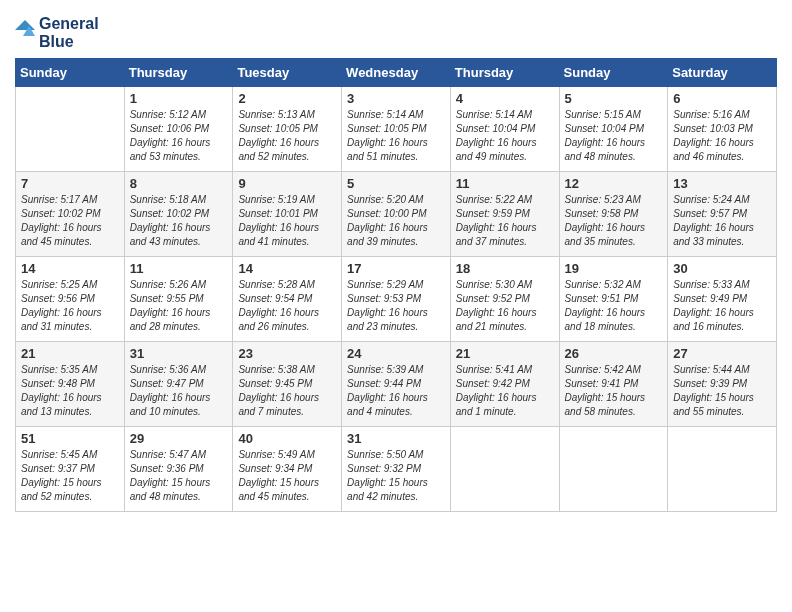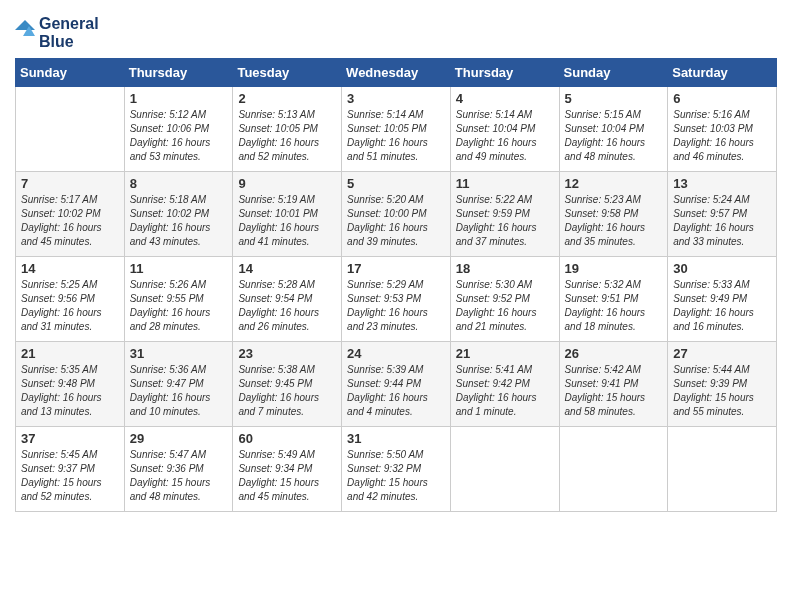--- a/index.html
+++ b/index.html
@@ -224,29 +224,29 @@
           <span class="day-number">26</span>
           <div class="day-info">Sunrise: 5:42 AM<br>Sunset: 9:41 PM<br>Daylight: 15 hours<br>and 58 minutes.</div>
         </td>
         <td>
           <span class="day-number">27</span>
           <div class="day-info">Sunrise: 5:44 AM<br>Sunset: 9:39 PM<br>Daylight: 15 hours<br>and 55 minutes.</div>
         </td>
       </tr>
       <tr>
         <td>
-          <span class="day-number">37</span>
+          <span class="day-number">51</span>
           <div class="day-info">Sunrise: 5:45 AM<br>Sunset: 9:37 PM<br>Daylight: 15 hours<br>and 52 minutes.</div>
         </td>
         <td>
           <span class="day-number">29</span>
           <div class="day-info">Sunrise: 5:47 AM<br>Sunset: 9:36 PM<br>Daylight: 15 hours<br>and 48 minutes.</div>
         </td>
         <td>
-          <span class="day-number">60</span>
+          <span class="day-number">40</span>
           <div class="day-info">Sunrise: 5:49 AM<br>Sunset: 9:34 PM<br>Daylight: 15 hours<br>and 45 minutes.</div>
         </td>
         <td>
           <span class="day-number">31</span>
           <div class="day-info">Sunrise: 5:50 AM<br>Sunset: 9:32 PM<br>Daylight: 15 hours<br>and 42 minutes.</div>
         </td>
         <td></td>
         <td></td>
         <td></td>
       </tr>

